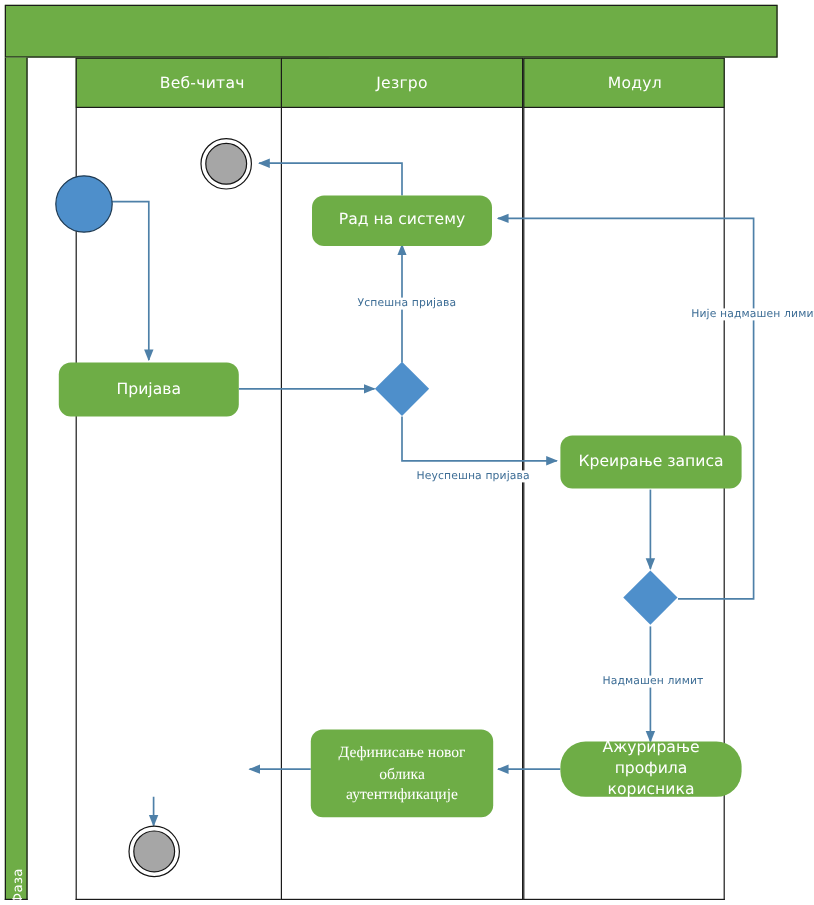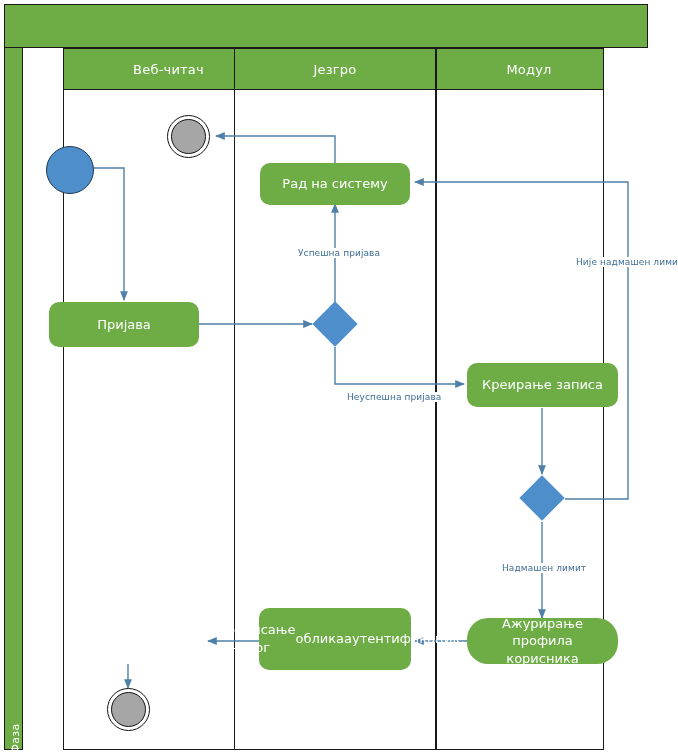--- a/index.html
+++ b/index.html
@@ -225,21 +225,21 @@
     <span>Креирање записа</span>
   </div>
 
   <div class="diamond" style="left:526px; top:482px; width:32px; height:32px;"></div>
 
   <div class="act" style="left:467px; top:618px; width:151px; height:46px; flex-direction:column;border-radius:21px;">
     <span>Ажурирање</span>
     <span>профила корисника</span>
   </div>
 
-  <div class="act" style="left:259px; top:608px; width:152px; height:62px; flex-direction:row;">
+  <div class="act" style="left:259px; top:608px; width:152px; height:73px; flex-direction:column;font-family:Liberation Serif, serif;">
     <span>Дефинисање новог</span>
     <span>облика</span>
     <span>аутентификације</span>
   </div>
 
 
   <div class="node-end" style="left:107px; top:688px; width:43px; height:43px;">
       <i></i>
     </div>
 

